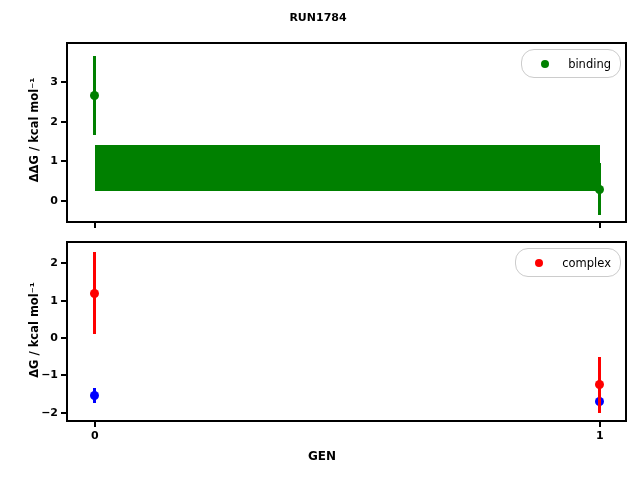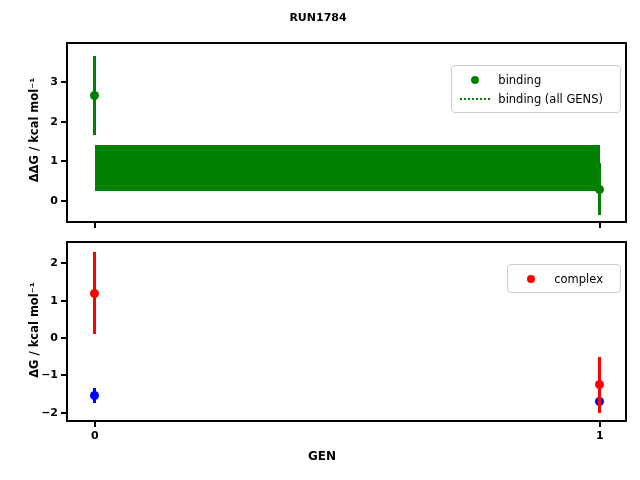--- a/index.html
+++ b/index.html
@@ -15,22 +15,22 @@
   #ylabel-top{left:34px;top:130px}
   #ylabel-bottom{left:34px;top:330px}
   .xlabel{position:absolute;left:322px;top:456px;transform:translate(-50%,-50%);
           font-size:12px;font-weight:bold}
   .tick{position:absolute;background:#000}
   .ticklabel{position:absolute;font-size:11px;font-weight:bold;line-height:16px;height:16px}
   .yticklabel{text-align:right}
   .xticklabel{text-align:center}
   .errline,.marker,.band{position:absolute}
   .marker{width:9px;height:9px;border-radius:50%}
-  .legend{position:absolute;right:4px;top:21px;background:rgba(255,255,255,0.85);
-          border:1px solid #cccccc;border-radius:4px;padding:4px 17px 4px 6px;z-index:10}
+  .legend{position:absolute;right:4px;top:5px;background:rgba(255,255,255,0.85);
+          border:1px solid #cccccc;border-radius:13px;padding:4px 9px 4px 6px;z-index:10}
   .legend-row{display:flex;align-items:center;height:19px}
   .legend-key{width:34px;display:flex;justify-content:center;align-items:center;
               margin-right:6px;flex:0 0 34px}
   .legend-dot{width:8px;height:8px;border-radius:50%}
   .legend-dotted{width:30px;height:0;border-top:2px dotted #008000}
   .legend-label{font-size:11.5px;white-space:nowrap}
 </style>
 </head>
 <body>
 
@@ -38,26 +38,20 @@
 
   <div class="suptitle">RUN1784</div>
 
   <div class="axes" id="axes-top">
     <div class="legend">
       <div class="legend-row">
         <span class="legend-key">
           <span class="legend-dot" style="background: rgb(0, 128, 0);"></span>
         </span>
         <span class="legend-label">binding</span>
-      </div>
-      <div class="legend-row">
-        <span class="legend-key">
-          <span class="legend-dotted" style="border-top-color: rgb(0, 128, 0);"></span>
-        </span>
-        <span class="legend-label">binding (all GENS)</span>
       </div>
     </div>
   <div class="tick" style="left: -7px; top: 156.112px; width: 5px; height: 2px;"></div>
       <div class="ticklabel yticklabel" style="left: -46px; top: 149.112px; width: 36px;">0</div>
       <div class="tick" style="left: -7px; top: 116.337px; width: 5px; height: 2px;"></div>
       <div class="ticklabel yticklabel" style="left: -46px; top: 109.337px; width: 36px;">1</div>
       <div class="tick" style="left: -7px; top: 76.5618px; width: 5px; height: 2px;"></div>
       <div class="ticklabel yticklabel" style="left: -46px; top: 69.5618px; width: 36px;">2</div>
       <div class="tick" style="left: -7px; top: 36.7865px; width: 5px; height: 2px;"></div>
       <div class="ticklabel yticklabel" style="left: -46px; top: 29.7865px; width: 36px;">3</div>

